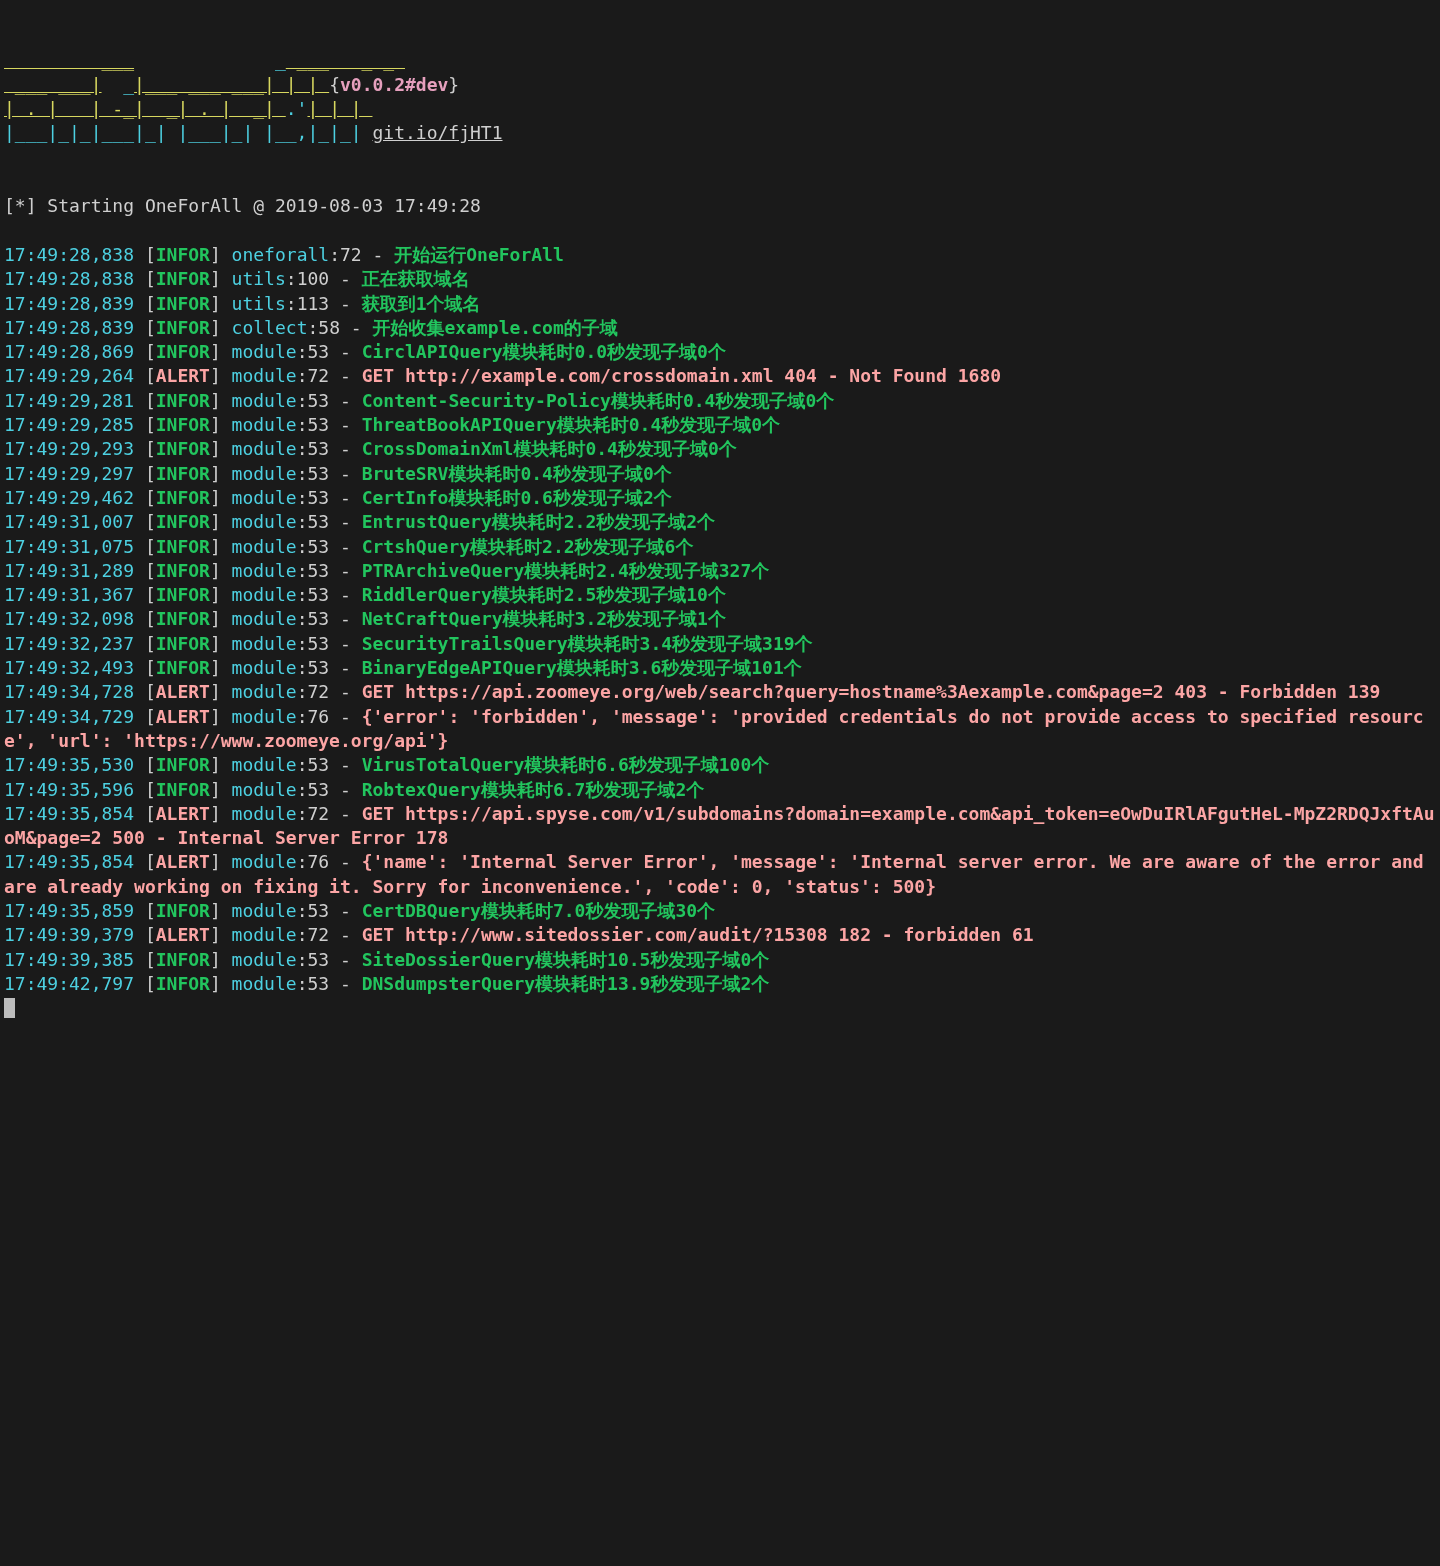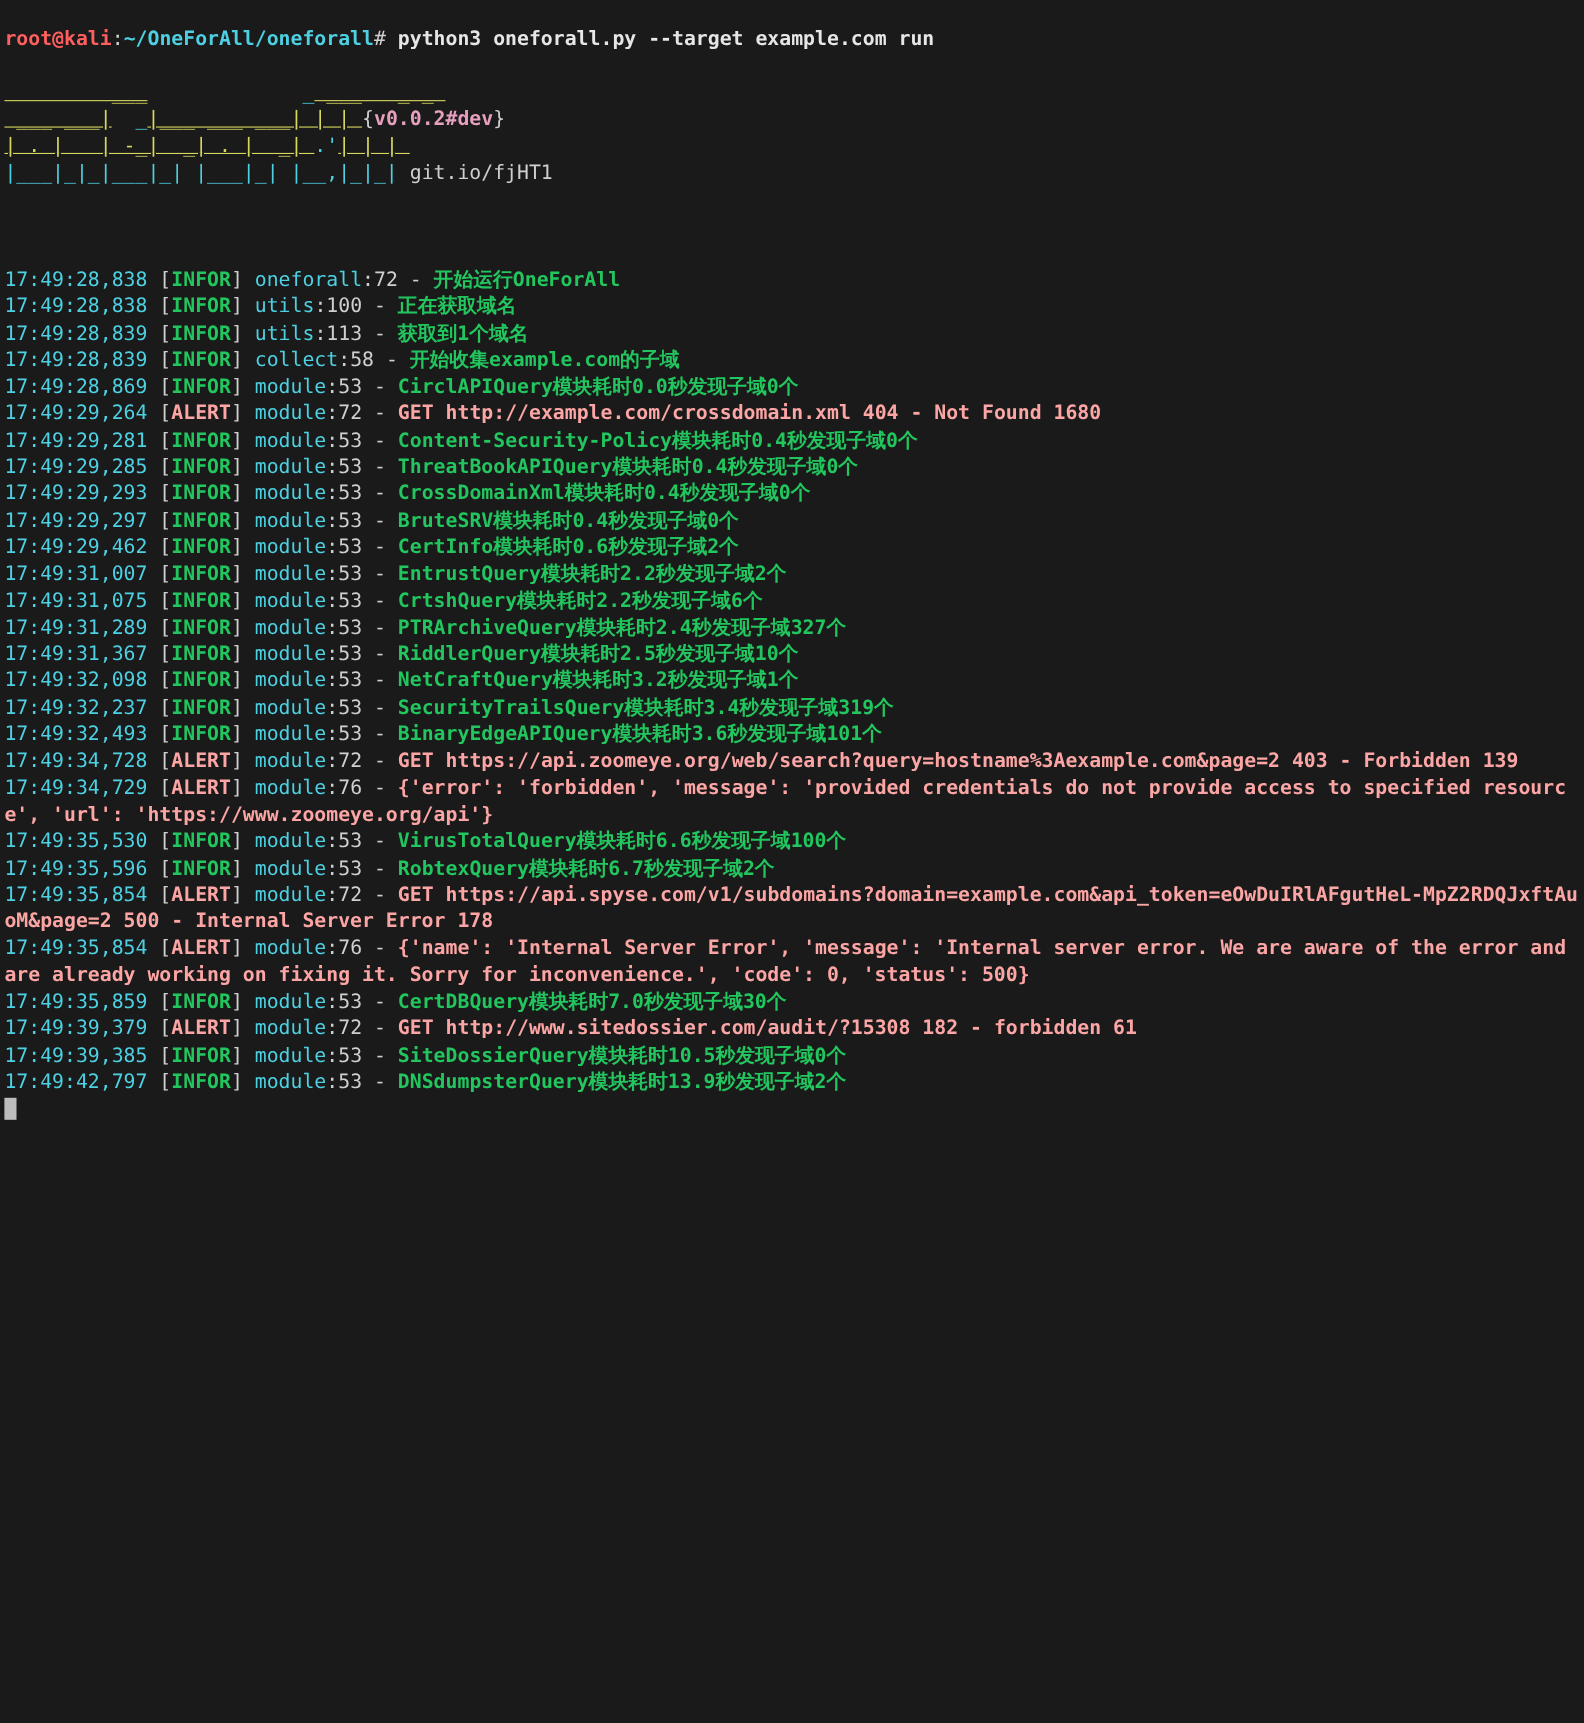--- a/index.html
+++ b/index.html
@@ -19,41 +19,41 @@
   }
   .red    { color: #ff5f5f; font-weight: bold; }
   .cyan   { color: #4dd0e1; }
   .cyanb  { color: #4dd0e1; font-weight: bold; }
   .white  { color: #cfcfcf; }
   .whiteb { color: #e6e6e6; font-weight: bold; }
   .yellow { color: #d7d75f; text-decoration: underline; }
   .yellowb{ color: #fca5a5; font-weight: bold; }
   .limeb  { color: #22c55e; font-weight: bold; }
   .pinkb  { color: #e6a0be; font-weight: bold; margin-top: 16px; }
-  .under  { }
+  .under  { text-decoration: underline; }
   .cursor {
     display:inline-block;
     width: 0.6em;
     height: 1.1em;
     background: #bdbdbd;
     vertical-align: text-bottom;
   }
 </style>
 </head>
 <body>
 
 <div class="term">
-<span><span class="red">root@kali</span><span class="white">:</span><span class="cyanb">~/OneForAll/oneforall</span><span class="white">#</span><span class="whiteb"> python3 oneforall.py --target example.com run</span></span>
 
 <pre style="margin:0;font-family:inherit;white-space:pre;"><span class="yellow">         ___</span><span class="cyan">             _</span><span class="yellow"> ___   _ _ </span>
 <span class="yellow"> ___ ___|</span><span class="cyan">  _</span><span class="yellow">|___ ___ ___| | | </span><span class="white">{</span><span class="pinkb">v0.0.2#dev</span><span class="white">}</span>
 <span class="yellow">| . |   | -_|  _| . |  _| </span><span class="cyan">.'</span><span class="yellow">| | | </span>
 <span class="cyan">|___|_|_|___|_| |___|_| |__,|_|_| </span><span class="white under">git.io/fjHT1</span>
 </pre>
 
+<span class="white">[*] Starting OneForAll @ 2019-08-03 17:49:28</span>
 
 <div id="logs"><span class="cyan">17:49:28,838</span><span class="white"> [</span><span class="limeb">INFOR</span><span class="white">] </span><span class="cyan">oneforall</span><span class="white">:</span><span class="white">72</span><span class="white"> - </span><span class="limeb">开始运行OneForAll</span>
 <span class="cyan">17:49:28,838</span><span class="white"> [</span><span class="limeb">INFOR</span><span class="white">] </span><span class="cyan">utils</span><span class="white">:</span><span class="white">100</span><span class="white"> - </span><span class="limeb">正在获取域名</span>
 <span class="cyan">17:49:28,839</span><span class="white"> [</span><span class="limeb">INFOR</span><span class="white">] </span><span class="cyan">utils</span><span class="white">:</span><span class="white">113</span><span class="white"> - </span><span class="limeb">获取到1个域名</span>
 <span class="cyan">17:49:28,839</span><span class="white"> [</span><span class="limeb">INFOR</span><span class="white">] </span><span class="cyan">collect</span><span class="white">:</span><span class="white">58</span><span class="white"> - </span><span class="limeb">开始收集example.com的子域</span>
 <span class="cyan">17:49:28,869</span><span class="white"> [</span><span class="limeb">INFOR</span><span class="white">] </span><span class="cyan">module</span><span class="white">:</span><span class="white">53</span><span class="white"> - </span><span class="limeb">CirclAPIQuery模块耗时0.0秒发现子域0个</span>
 <span class="cyan">17:49:29,264</span><span class="white"> [</span><span class="yellowb">ALERT</span><span class="white">] </span><span class="cyan">module</span><span class="white">:</span><span class="white">72</span><span class="white"> - </span><span class="yellowb">GET http://example.com/crossdomain.xml 404 - Not Found 1680</span>
 <span class="cyan">17:49:29,281</span><span class="white"> [</span><span class="limeb">INFOR</span><span class="white">] </span><span class="cyan">module</span><span class="white">:</span><span class="white">53</span><span class="white"> - </span><span class="limeb">Content-Security-Policy模块耗时0.4秒发现子域0个</span>
 <span class="cyan">17:49:29,285</span><span class="white"> [</span><span class="limeb">INFOR</span><span class="white">] </span><span class="cyan">module</span><span class="white">:</span><span class="white">53</span><span class="white"> - </span><span class="limeb">ThreatBookAPIQuery模块耗时0.4秒发现子域0个</span>
 <span class="cyan">17:49:29,293</span><span class="white"> [</span><span class="limeb">INFOR</span><span class="white">] </span><span class="cyan">module</span><span class="white">:</span><span class="white">53</span><span class="white"> - </span><span class="limeb">CrossDomainXml模块耗时0.4秒发现子域0个</span>

